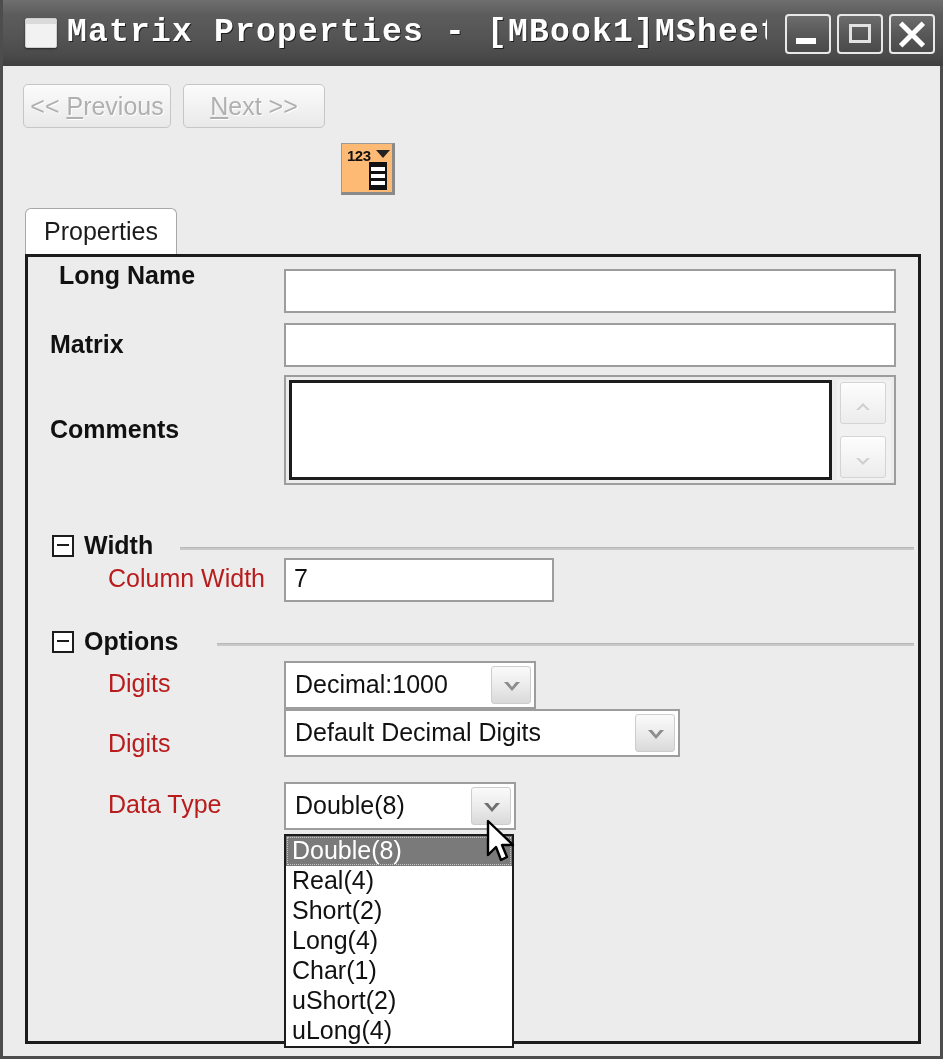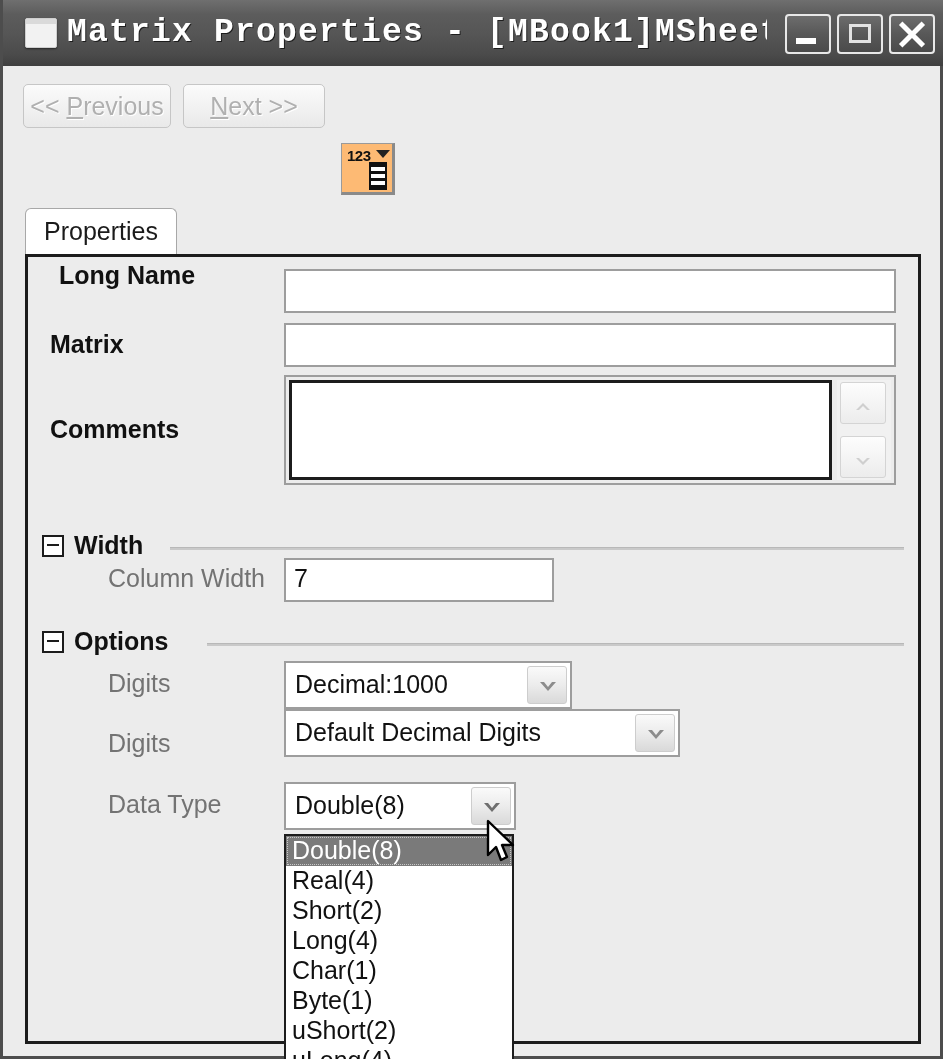--- a/index.html
+++ b/index.html
@@ -215,21 +215,21 @@
     position: absolute;
     font-size: 25px;
     font-weight: bold;
     color: #111;
     white-space: nowrap;
   }
   .flabel-reg {
     position: absolute;
     font-size: 25px;
     font-weight: normal;
-    color: #737373;
+    color: #b91c1c;
     white-space: nowrap;
   }
   .tfield {
     position: absolute;
     box-sizing: border-box;
     background: #ffffff;
     border: 2px solid #9d9d9d;
     font-size: 25px;
     color: #111;
     padding: 2px 8px;
@@ -281,21 +281,21 @@
   .chev {
     position: absolute;
     left: 12px; top: 14px;
     width: 20px; height: 20px;
   }
   .chev svg { display:block; }
 
   
   .section {
     position: absolute;
-    left: 14px;
+    left: 24px;
     width: 862px;
     height: 30px;
     text-align: right;
   }
   .sec-box {
     position: absolute;
     left: 0; top: 4px;
     width: 22px; height: 22px;
     box-sizing: border-box;
     background: #ffffff;
@@ -354,21 +354,21 @@
     box-sizing: border-box;
     background: linear-gradient(180deg,#fafafa 0%, #ececec 50%, #d9d9d9 100%);
     border: 1px solid #cdcdcd;
     border-radius: 3px;
   }
   .combo .cbtn .chev {
     left: 9px; top: 9px;
     width: 22px; height: 20px;
   }
   #lbl-display  { left: 80px; top: 412px; }
-  #cb-display   { left: 256px; top: 404px; width: 288px; text-align: right; }
+  #cb-display   { left: 256px; top: 404px; width: 252px; text-align: right; }
   #lbl-digits   { left: 80px; top: 472px; }
   #cb-digits    { left: 256px; top: 452px; width: 396px; }
   #lbl-datatype { left: 80px; top: 533px; }
   #cb-datatype  { left: 256px; top: 525px; width: 232px; }
 
   
   #dropdown {
     position: absolute;
     left: 281px;
     top: 768px;
@@ -525,21 +525,20 @@
       </div>
 
     </div>
 
     <div id="dropdown">
         <div class="dd-item selected">Double(8)</div>
         <div class="dd-item">Real(4)</div>
         <div class="dd-item">Short(2)</div>
         <div class="dd-item">Long(4)</div>
         <div class="dd-item">Char(1)</div>
-        <div class="dd-item">Byte(1)</div>
         <div class="dd-item">uShort(2)</div>
         <div class="dd-item">uLong(4)</div>
       </div>
 
     <div id="cursor">
       <svg width="34" height="48" viewBox="0 0 34 48">
         <path d="M2 2 L2 36 L10 28 L15 41 L21 38 L16 26 L27 26 Z" fill="#ffffff" stroke="#000000" stroke-width="2.4" stroke-linejoin="round"></path>
       </svg>
     </div>
 

